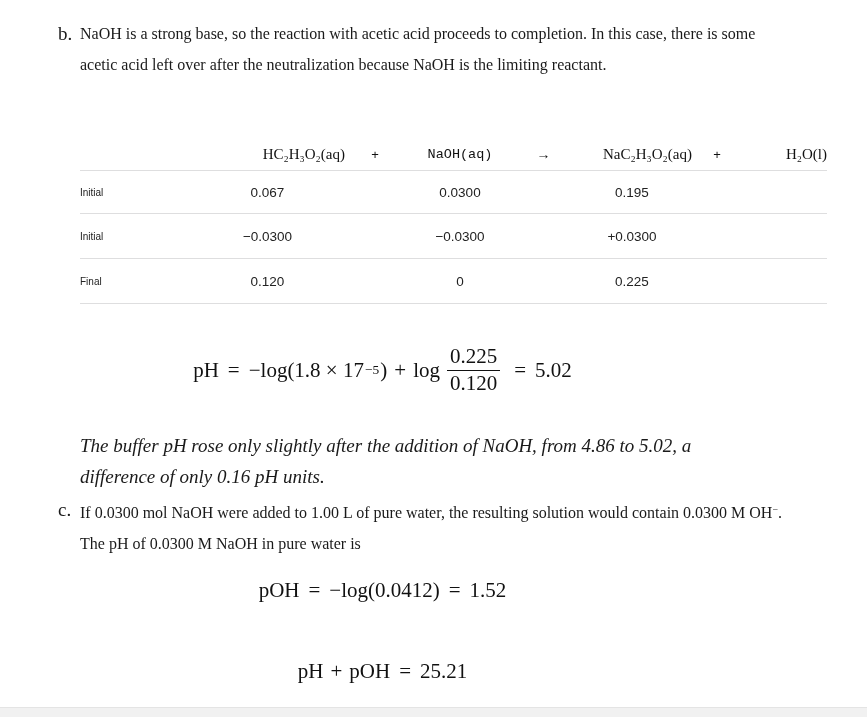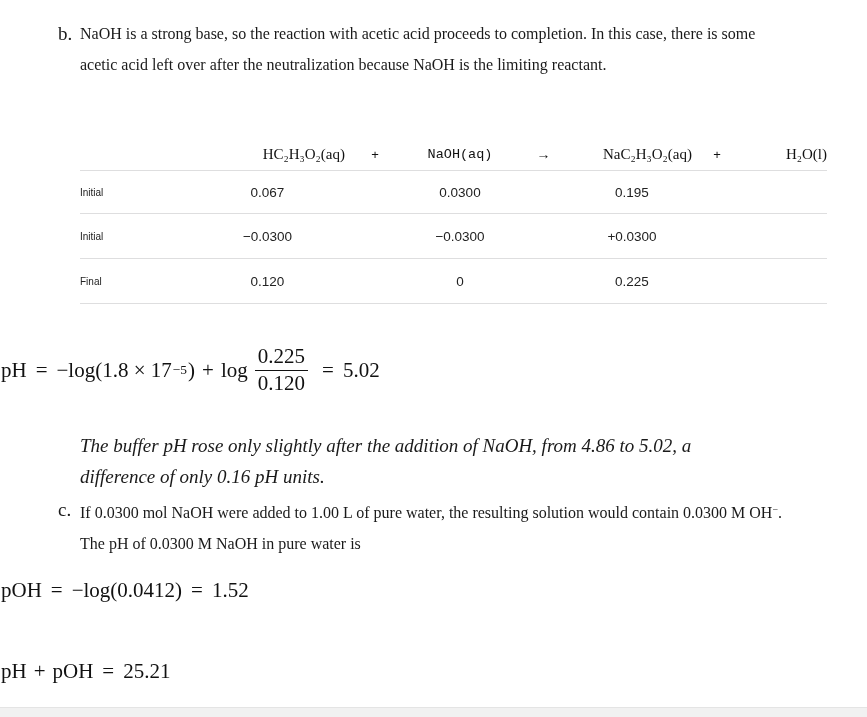--- a/index.html
+++ b/index.html
@@ -152,20 +152,21 @@
     font-size: 13.5px;
     text-align: center;
     color: #222222;
   }
 
   
   .math-block {
     position: absolute;
     width: 765px;
     left: 0;
+    text-align: center;
     font-family: "Liberation Serif", serif;
     color: #111111;
   }
   .math-line {
     display: inline-flex;
     align-items: center;
     justify-content: center;
     font-size: 21px;
     white-space: nowrap;
   }

